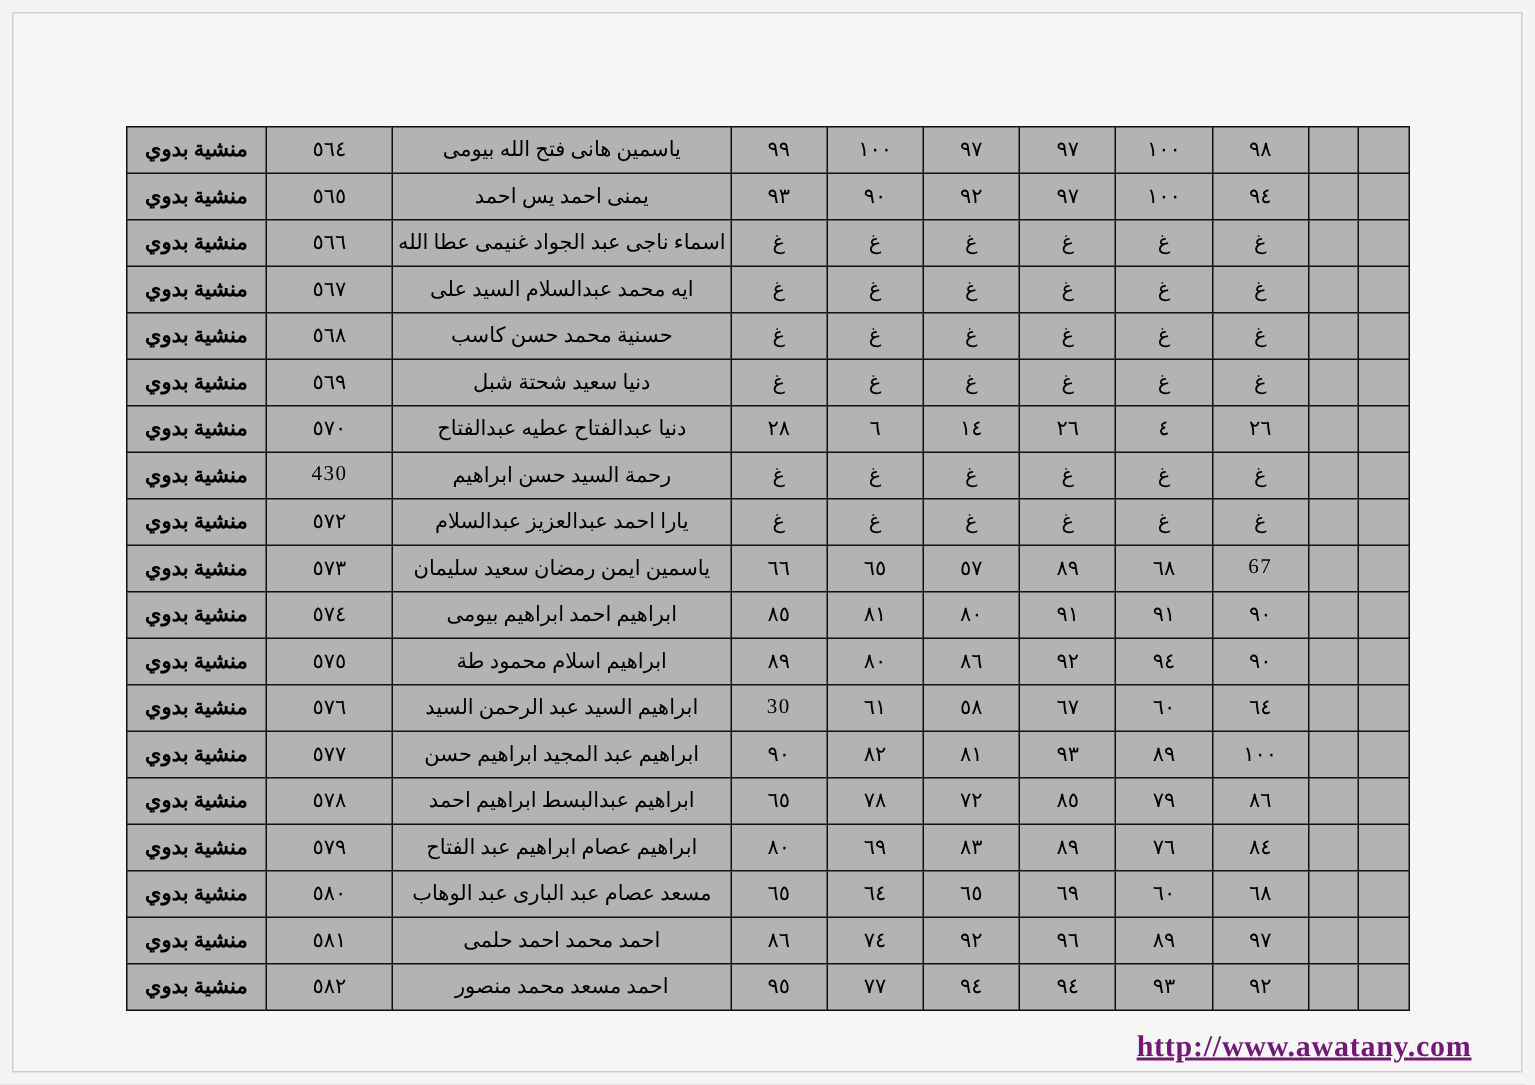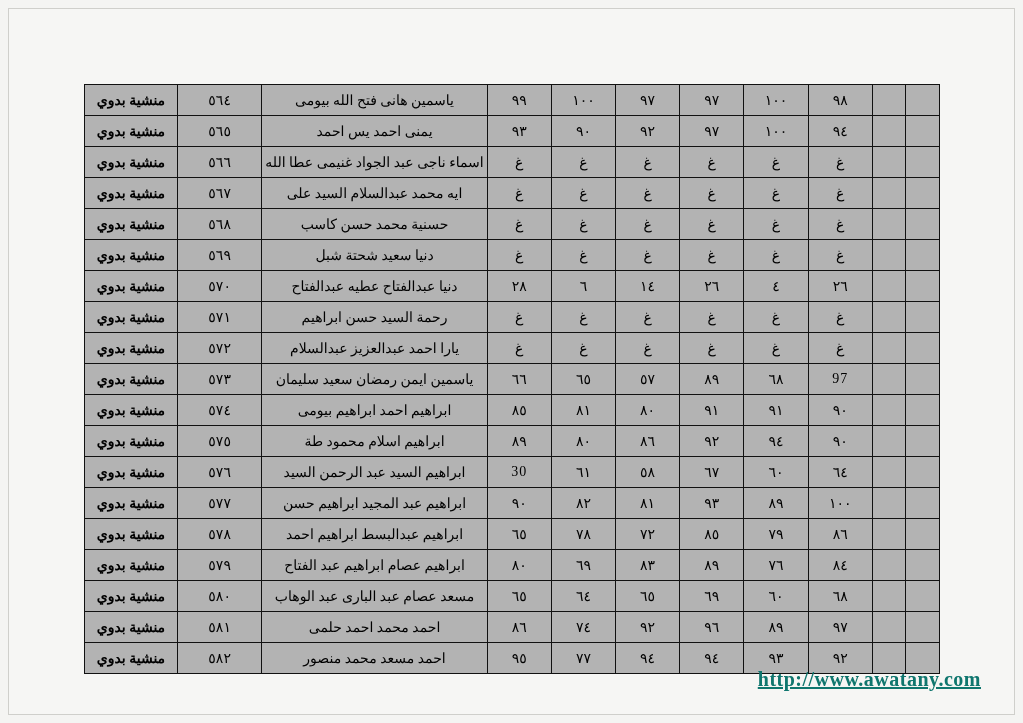--- a/index.html
+++ b/index.html
@@ -79,25 +79,25 @@
   }
   td.blank-a {
     width: 28px;
   }
   td.blank-b {
     width: 28px;
   }
   .footer-url {
     position: absolute;
     right: 42px;
-    bottom: 32px;
+    bottom: 13px;
     font-family: "Liberation Serif", serif;
     font-size: 20px;
     font-weight: bold;
-    color: #0f766e;
+    color: #701a75;
     text-decoration: underline;
     letter-spacing: 0.5px;
   }
 </style>
 </head>
 <body>
 
 <div class="page">
   <div class="paper-border"></div>
 
@@ -198,40 +198,40 @@
           <tr>
             <td class="blank-a"></td>
             <td class="blank-b"></td>
             <td class="mark">غ</td>
             <td class="mark">غ</td>
             <td class="mark">غ</td>
             <td class="mark">غ</td>
             <td class="mark">غ</td>
             <td class="mark">غ</td>
             <td class="name">رحمة السيد حسن ابراهيم</td>
-            <td class="seat">٥٧١</td>
+            <td class="seat">430</td>
             <td class="school">منشية بدوي</td>
           </tr>
           <tr>
             <td class="blank-a"></td>
             <td class="blank-b"></td>
             <td class="mark">غ</td>
             <td class="mark">غ</td>
             <td class="mark">غ</td>
             <td class="mark">غ</td>
             <td class="mark">غ</td>
             <td class="mark">غ</td>
             <td class="name">يارا احمد عبدالعزيز عبدالسلام</td>
             <td class="seat">٥٧٢</td>
             <td class="school">منشية بدوي</td>
           </tr>
           <tr>
             <td class="blank-a"></td>
             <td class="blank-b"></td>
-            <td class="mark">97</td>
+            <td class="mark">67</td>
             <td class="mark">٦٨</td>
             <td class="mark">٨٩</td>
             <td class="mark">٥٧</td>
             <td class="mark">٦٥</td>
             <td class="mark">٦٦</td>
             <td class="name">ياسمين ايمن رمضان سعيد سليمان</td>
             <td class="seat">٥٧٣</td>
             <td class="school">منشية بدوي</td>
           </tr>
           <tr>

